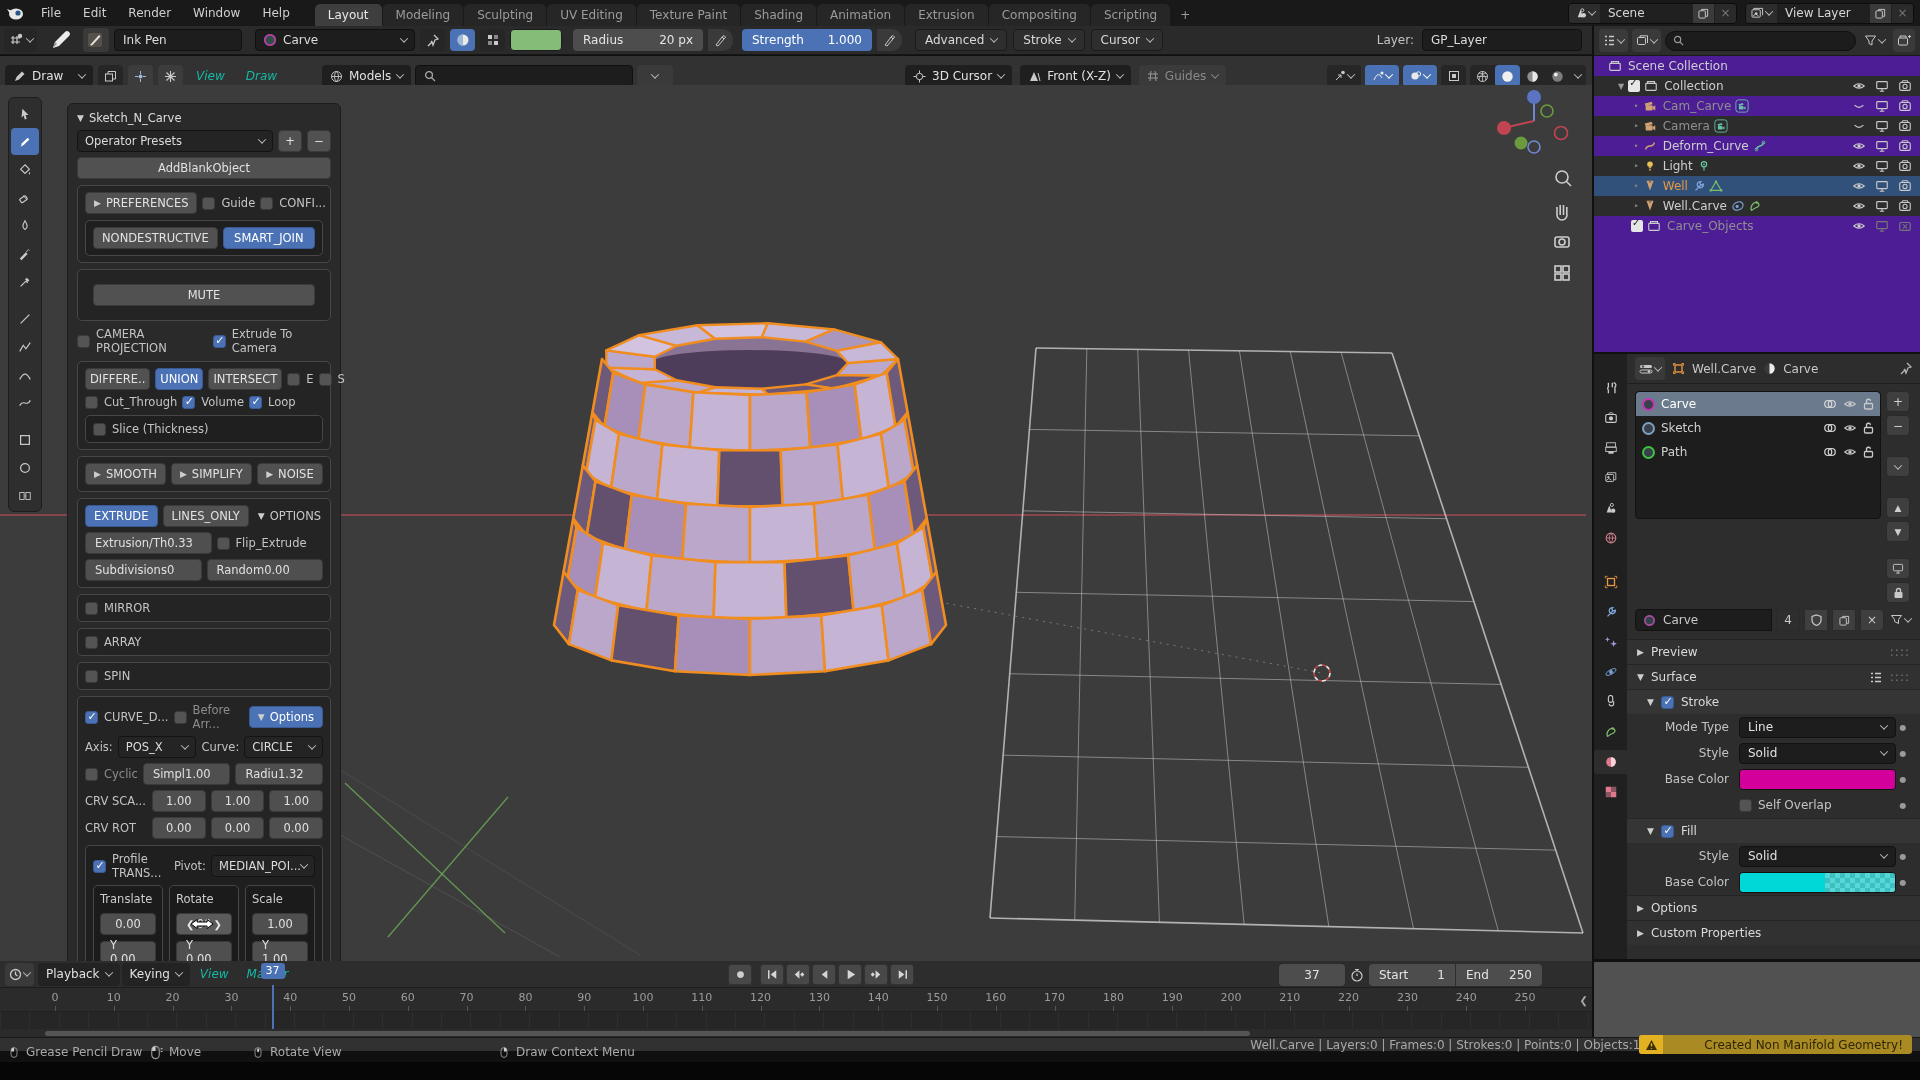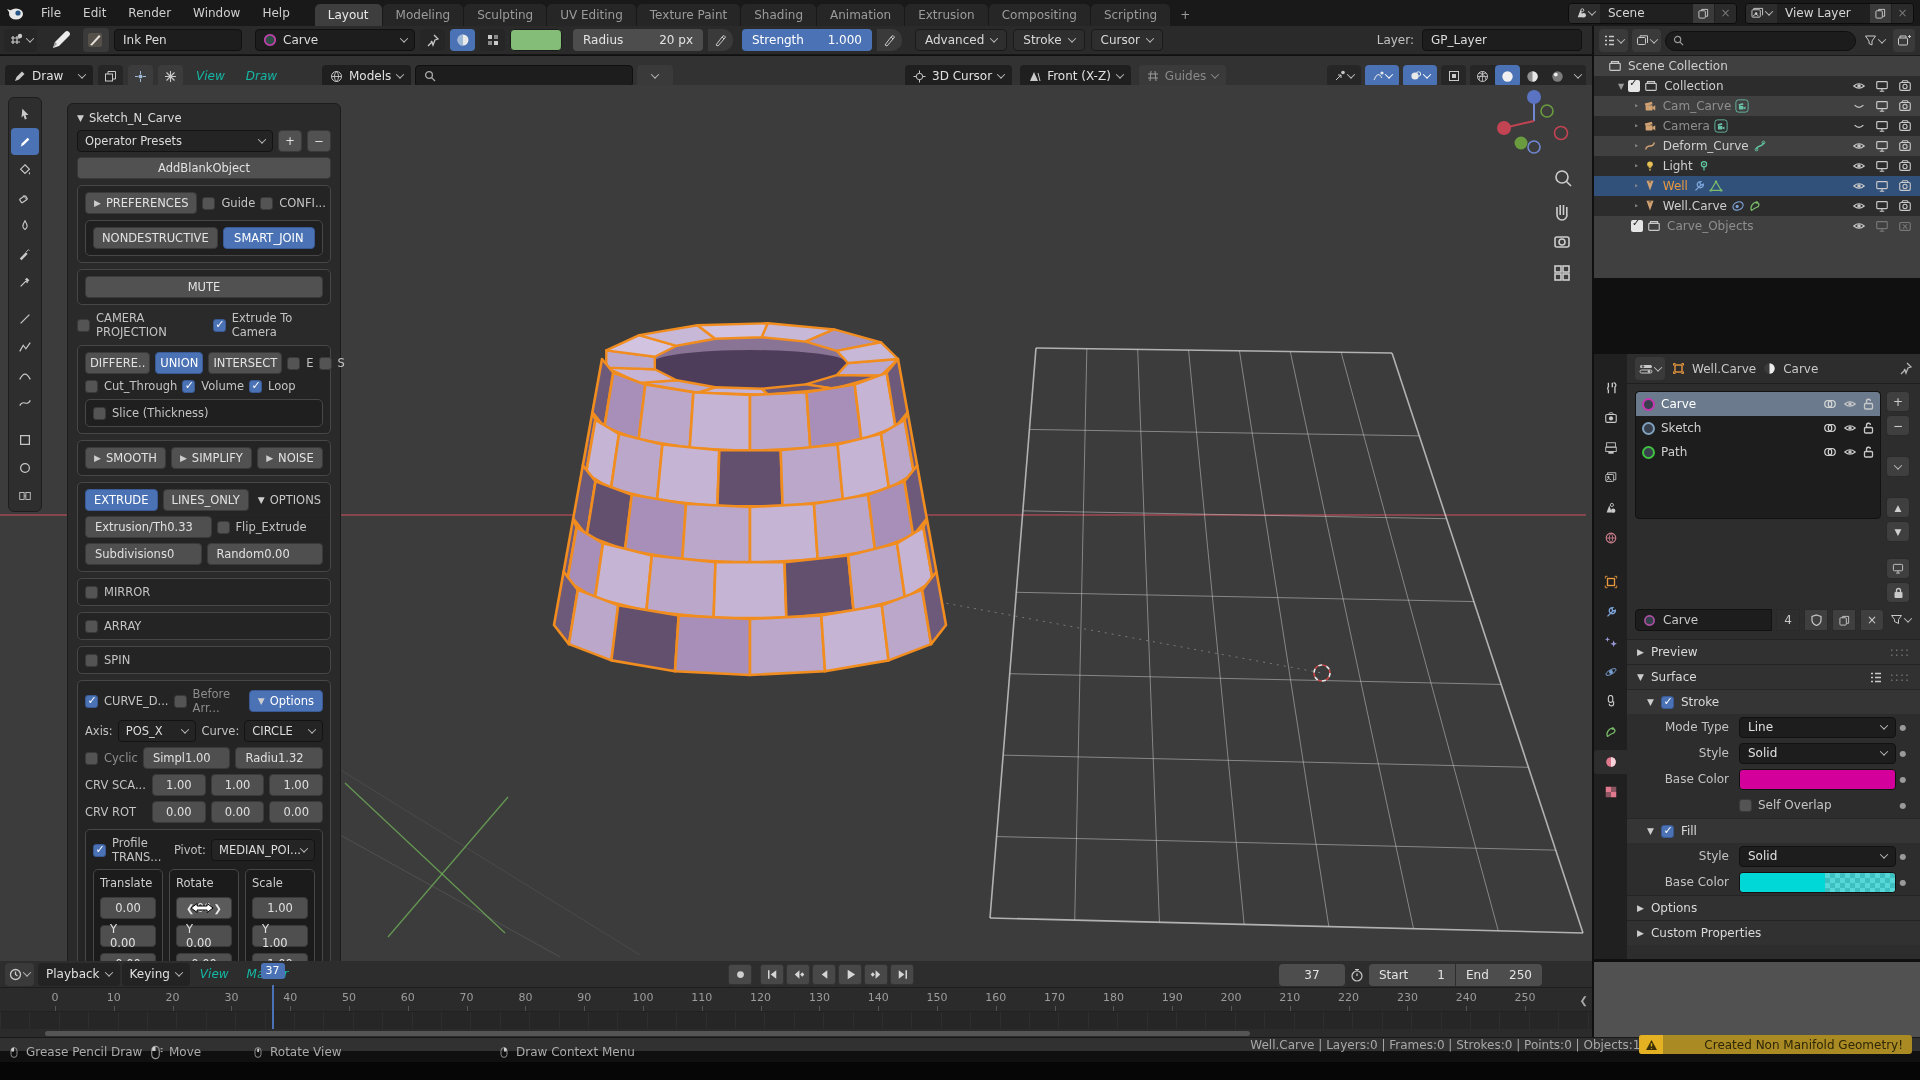--- a/index.html
+++ b/index.html
@@ -95,21 +95,21 @@
   .lbl { color:#c2c2c2; }
   .cols3 { display:flex; gap:6px; }
   .col { flex:1; border:1px solid #474747; border-radius:5px; padding:6px 6px 8px; background:rgba(0,0,0,.1); }
   .col .hdr { margin-bottom:7px; color:#cdcdcd; }
   .col .sld { margin-top:6px; }
   .hover-sld { position:relative; background:#5b5b5b; }
   .hover-sld .arr { color:#e8e8e8; font-size:10px; }
   #drag-cursor { position:absolute; left:50%; top:50%; transform:translate(-58%,-50%); z-index:2; }
 
   
-  #outliner { position:absolute; left:1594px; top:26px; width:326px; height:252px; background:#404040; }
+  #outliner { position:absolute; left:1594px; top:26px; width:326px; height:326px; background:#4c1d95; }
   #outliner-header { height:30px; background:#2d2d2d; border-bottom:1px solid #1a1a1a; display:flex;
     align-items:center; gap:4px; padding:0 5px; }
   #ol-search { flex:1; height:20px; background:#1c1c1c; border:1px solid #0f0f0f; border-radius:10px;
     display:flex; align-items:center; gap:5px; padding:0 7px; }
   .ol-row { height:20px; display:flex; align-items:center; gap:4px; padding:0 4px 0 8px; color:#cecece; }
   .ol-row:nth-child(even) { background:#2c2c2c; }
   .ol-row.selected { background:#31517a; }
   .ol-row.dim .ol-label { color:#8f8f8f; }
   .ol-label { margin-left:2px; }
   .ol-label.orange { color:#e8983f; }
@@ -723,21 +723,21 @@
           </div>
           <div class="grp" style="margin-bottom:0;">
             <div class="prow" style="margin:0;">
               <div class="btn wide">NONDESTRUCTIVE</div>
               <div class="btn wide blue">SMART_JOIN</div>
             </div>
           </div>
         </div>
 
         <div class="grp">
-            <div class="prow" style="margin:0;">
+            <div class="prow" style="margin:8px;">
               <div class="btn wide">MUTE</div>
             </div>
           </div>
 
         <div class="prow">
           <span class="chk">
               <span class="box"></span>
               <span>CAMERA PROJECTION</span>
             </span>
           <span class="chk on">

